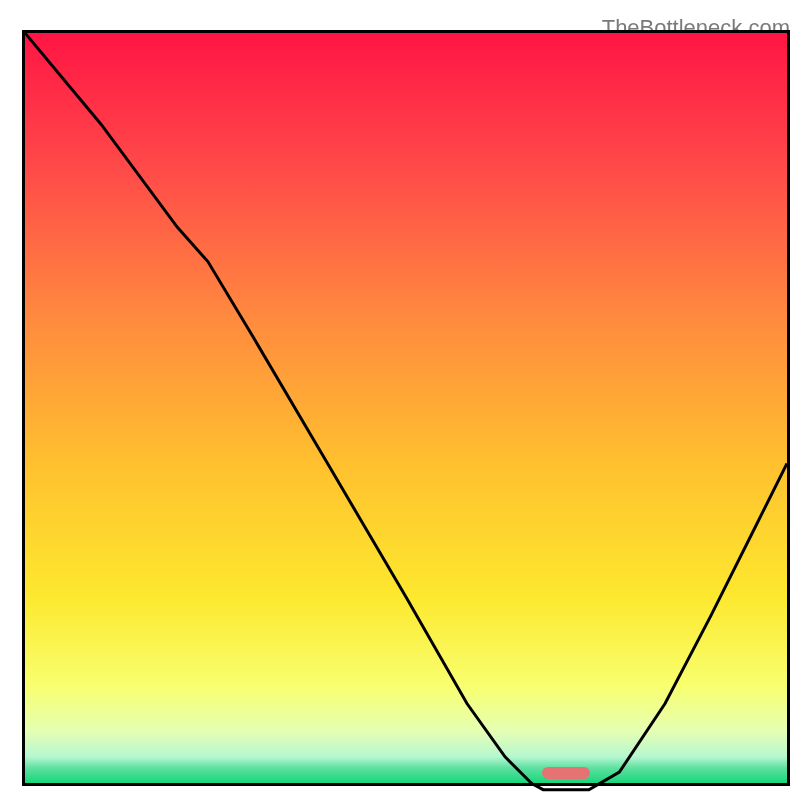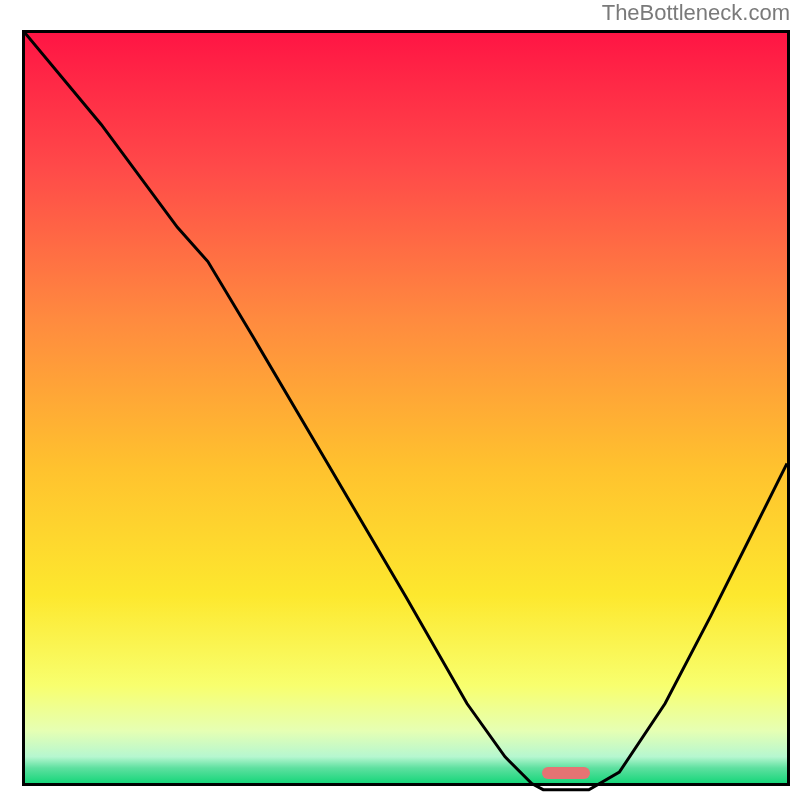--- a/index.html
+++ b/index.html
@@ -11,21 +11,21 @@
     overflow: hidden;
     font-family: Arial, Helvetica, sans-serif;
   }
   .outer {
     position: relative;
     width: 800px;
     height: 800px;
   }
   .watermark {
     position: absolute;
-    top: 0;
+    top: 15px;
     right: 10px;
     font-size: 22px;
     color: #7a7a7a;
     font-weight: 500;
     text-align: right;
   }
   .plot-area {
     position: absolute;
     box-sizing: border-box;
     border: 3px solid #000;

